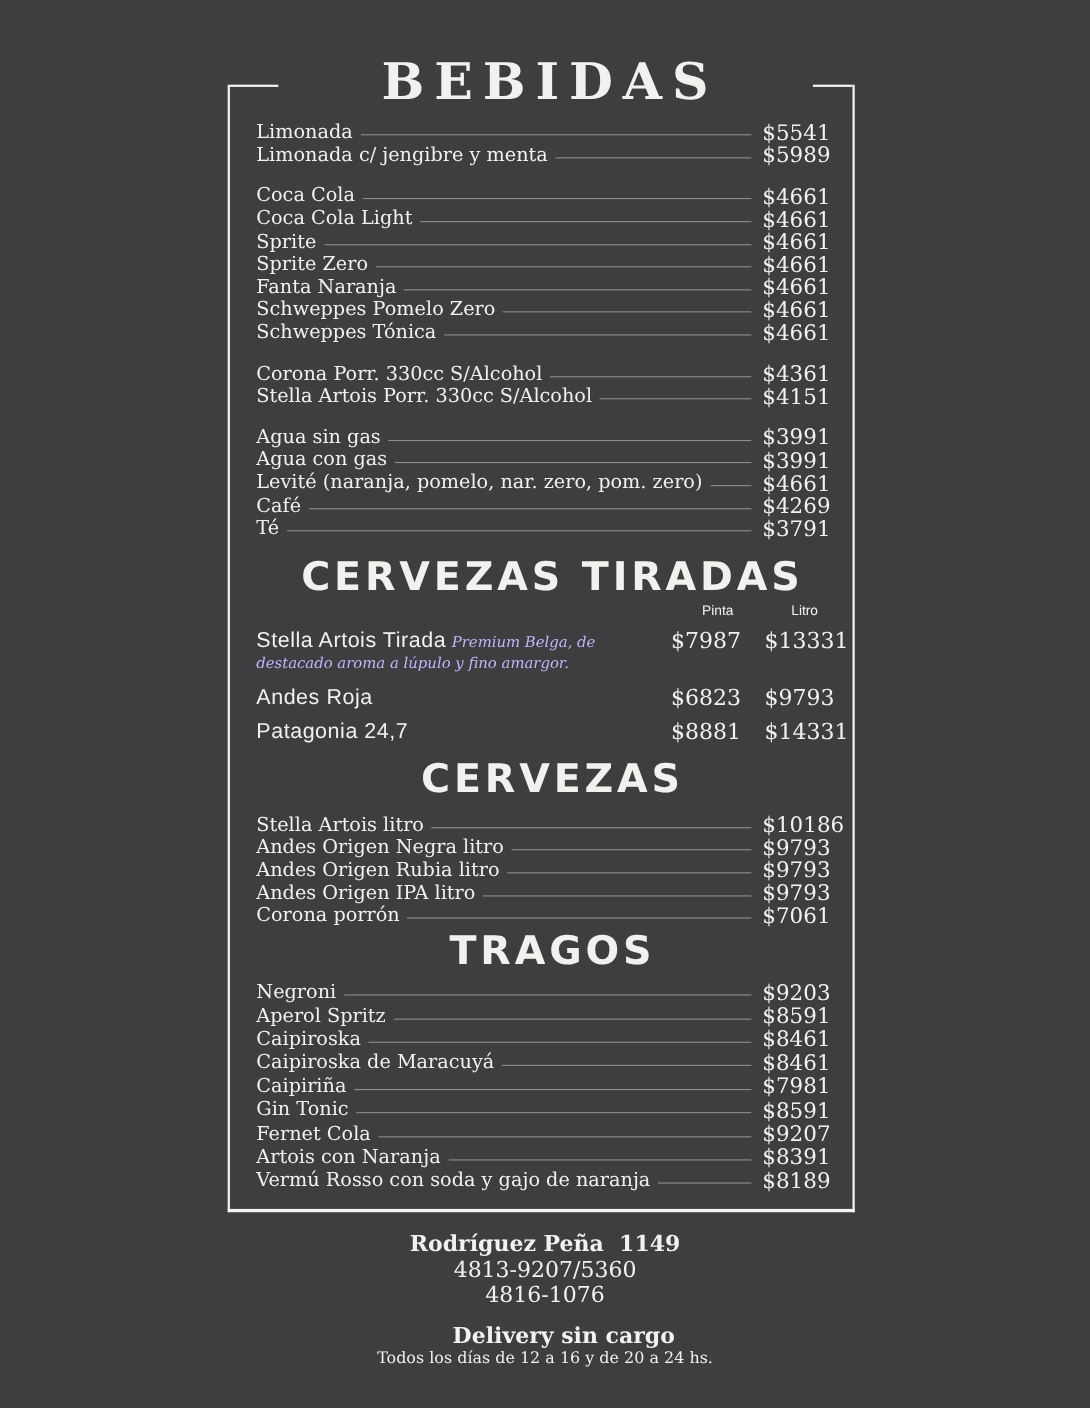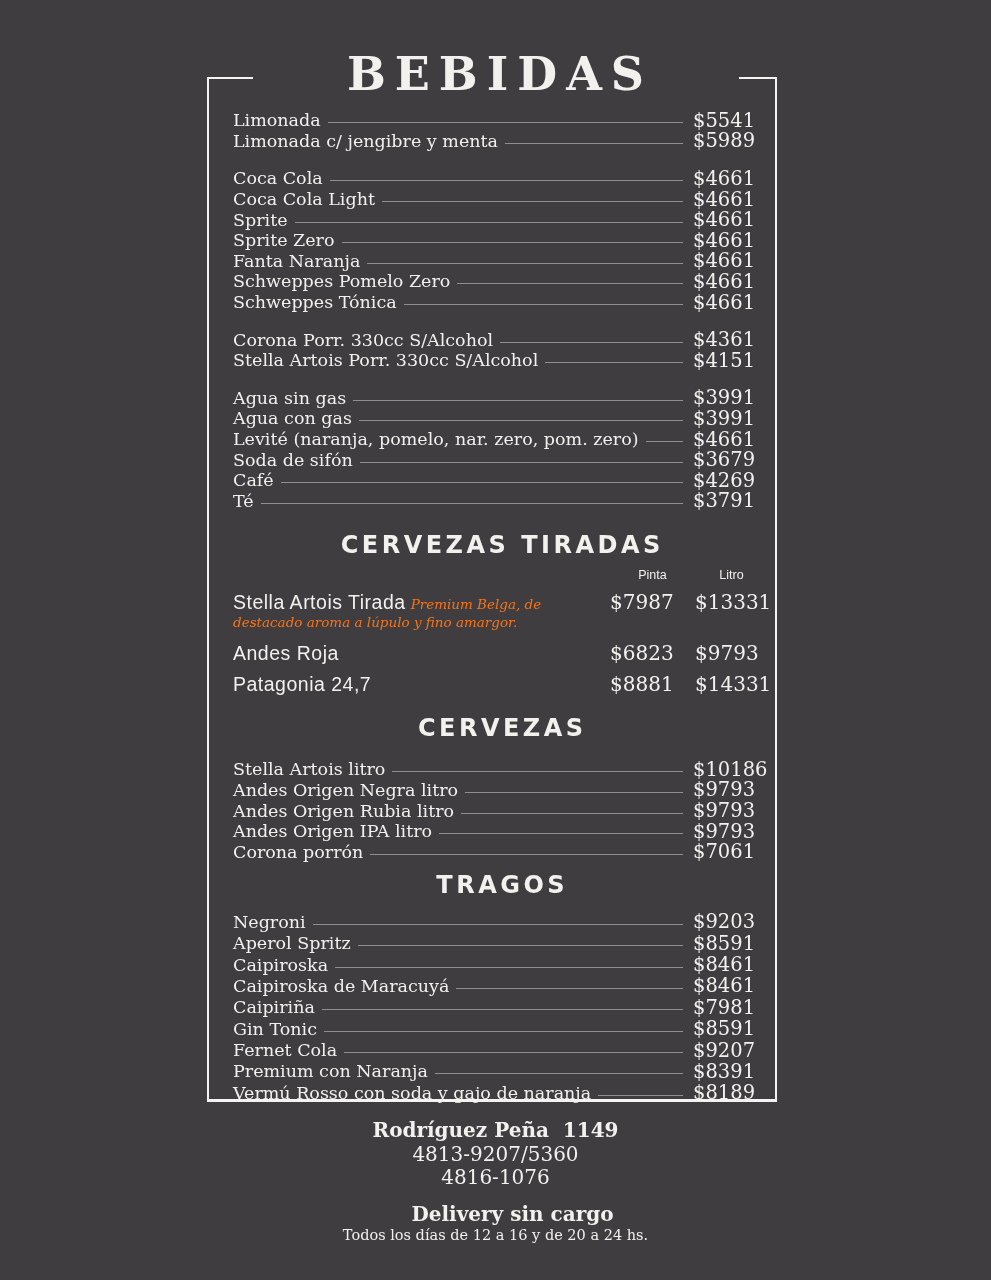--- a/index.html
+++ b/index.html
@@ -39,21 +39,21 @@
   .row { display: flex; align-items: center; height: 20.6px; }
   .item-label { font-size: 17.5px; white-space: nowrap; line-height: 20px; }
   .leader { flex: 1; height: 1px; background: #908e90; margin: 5px 10px 0 7px; }
   .item-price { flex: none; width: 75px; font-size: 19.5px; text-align: left; white-space: nowrap; }
 
   .group + .group, .group-gap { margin-top: 17px; }
 
   .section-heading {
     margin: 0; text-align: center;
     font-family: "DejaVu Sans", sans-serif;
-    font-weight: 800; font-size: 24px;
+    font-weight: 800; font-size: 36px;
     letter-spacing: 3.5px; text-indent: 3.5px;
     line-height: 34px;
   }
   .heading-tiradas  { margin-top: 17px; }
   .heading-cervezas { margin-top: 16px; }
   .heading-tragos   { margin-top: 6px;  }
 
   
   .tcols {
     display: grid; grid-template-columns: 377px 85px 1fr;
@@ -69,21 +69,21 @@
   .trow-stella    { margin-top: 8px; }
   .trow-andes     { margin-top: 11px; }
   .trow-patagonia { margin-top: 9px; }
   .t-name { padding-right: 10px; line-height: 18px; }
   .t-label {
     font-family: "Liberation Sans", sans-serif;
     font-size: 19.5px; letter-spacing: 0.5px; line-height: 22px;
   }
   .t-desc {
     font-family: "DejaVu Serif", serif; font-style: italic;
-    font-size: 13.5px; color: #f97316; line-height: 17px;
+    font-size: 13.5px; color: #c4b5fd; line-height: 17px;
   }
   .t-price { font-size: 20px; line-height: 22px; white-space: nowrap; }
 
   .cervezas-group { margin-top: 14px; }
   .tragos-group   { margin-top: 9px; }
   .tragos-group .row { height: 21.4px; }
 
   
   .footer { position: absolute; top: 1118px; left: 0; width: 100%; text-align: center; }
   .footer-address { font-size: 20px; font-weight: bold; white-space: pre-wrap; line-height: 25px; }
@@ -179,25 +179,20 @@
         <span class="item-label">Agua con gas</span>
         <span class="leader"></span>
         <span class="item-price">$3991</span>
       </div>
       <div class="row">
         <span class="item-label">Levité (naranja, pomelo, nar. zero, pom. zero)</span>
         <span class="leader"></span>
         <span class="item-price">$4661</span>
       </div>
       <div class="row">
-        <span class="item-label">Soda de sifón</span>
-        <span class="leader"></span>
-        <span class="item-price">$3679</span>
-      </div>
-      <div class="row">
         <span class="item-label">Café</span>
         <span class="leader"></span>
         <span class="item-price">$4269</span>
       </div>
       <div class="row">
         <span class="item-label">Té</span>
         <span class="leader"></span>
         <span class="item-price">$3791</span>
       </div>
     </div>
@@ -292,21 +287,21 @@
         <span class="item-label">Gin Tonic</span>
         <span class="leader"></span>
         <span class="item-price">$8591</span>
       </div>
       <div class="row">
         <span class="item-label">Fernet Cola</span>
         <span class="leader"></span>
         <span class="item-price">$9207</span>
       </div>
       <div class="row">
-        <span class="item-label">Premium con Naranja</span>
+        <span class="item-label">Artois con Naranja</span>
         <span class="leader"></span>
         <span class="item-price">$8391</span>
       </div>
       <div class="row">
         <span class="item-label">Vermú Rosso con soda y gajo de naranja</span>
         <span class="leader"></span>
         <span class="item-price">$8189</span>
       </div>
     </div>
 

